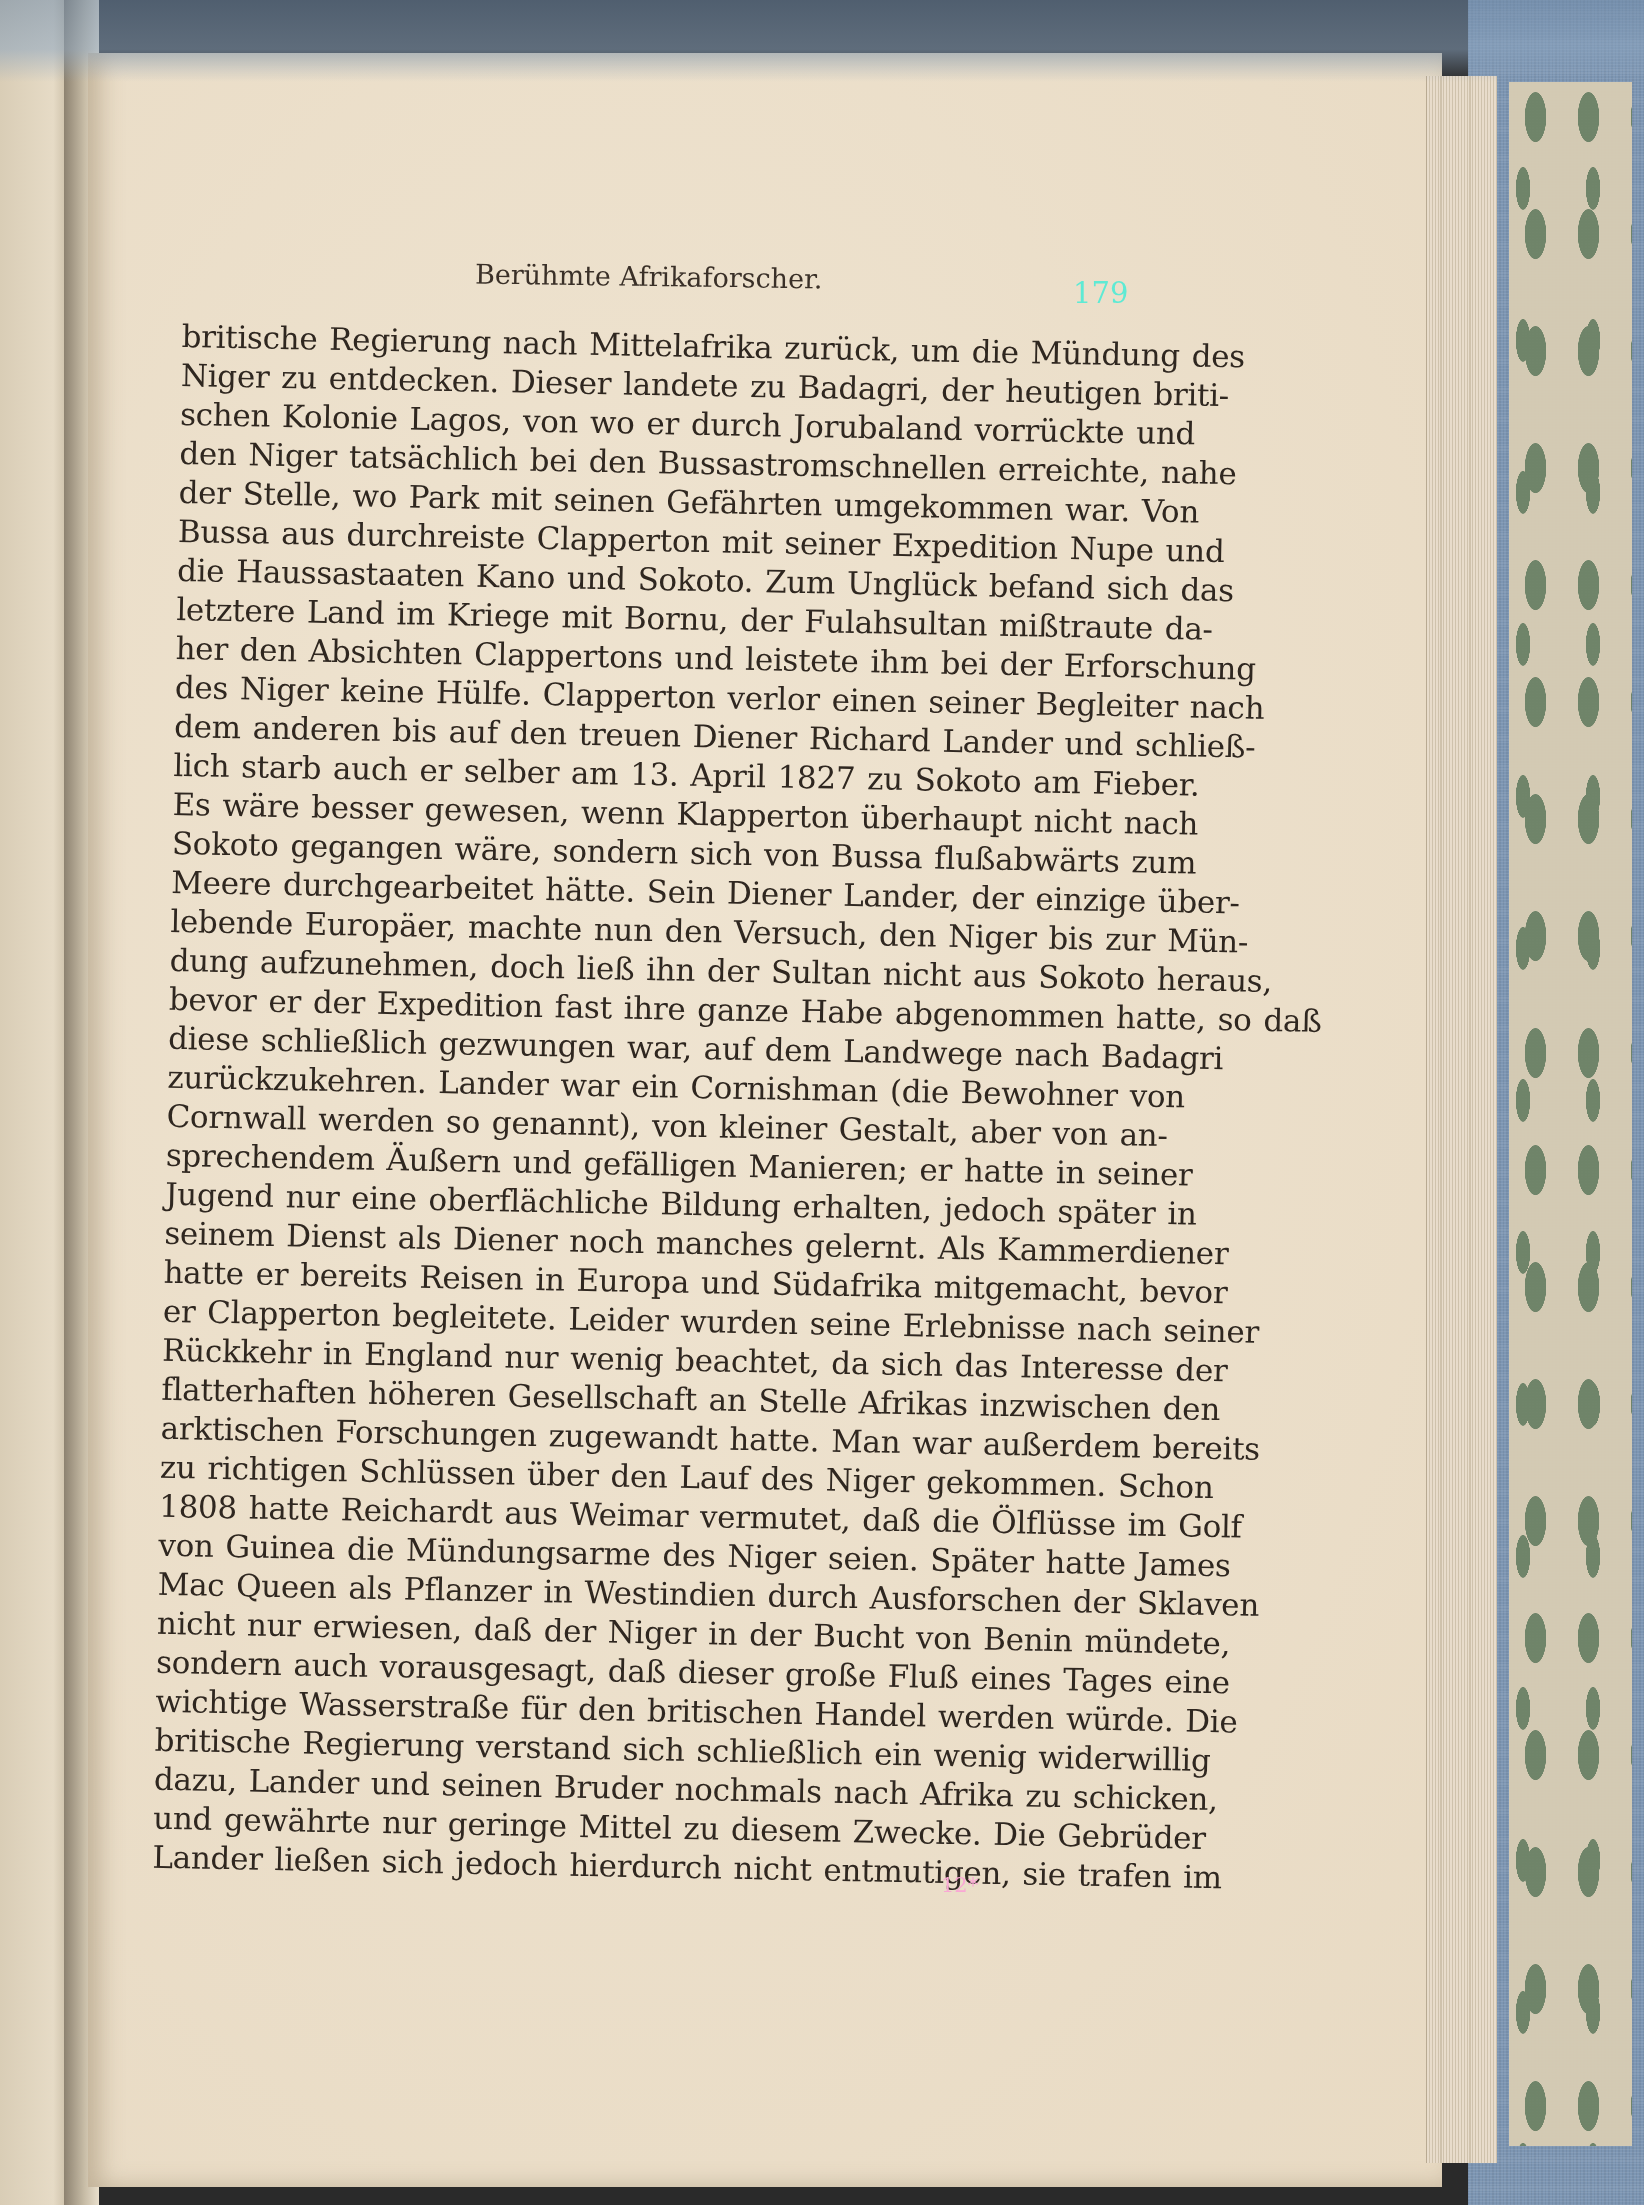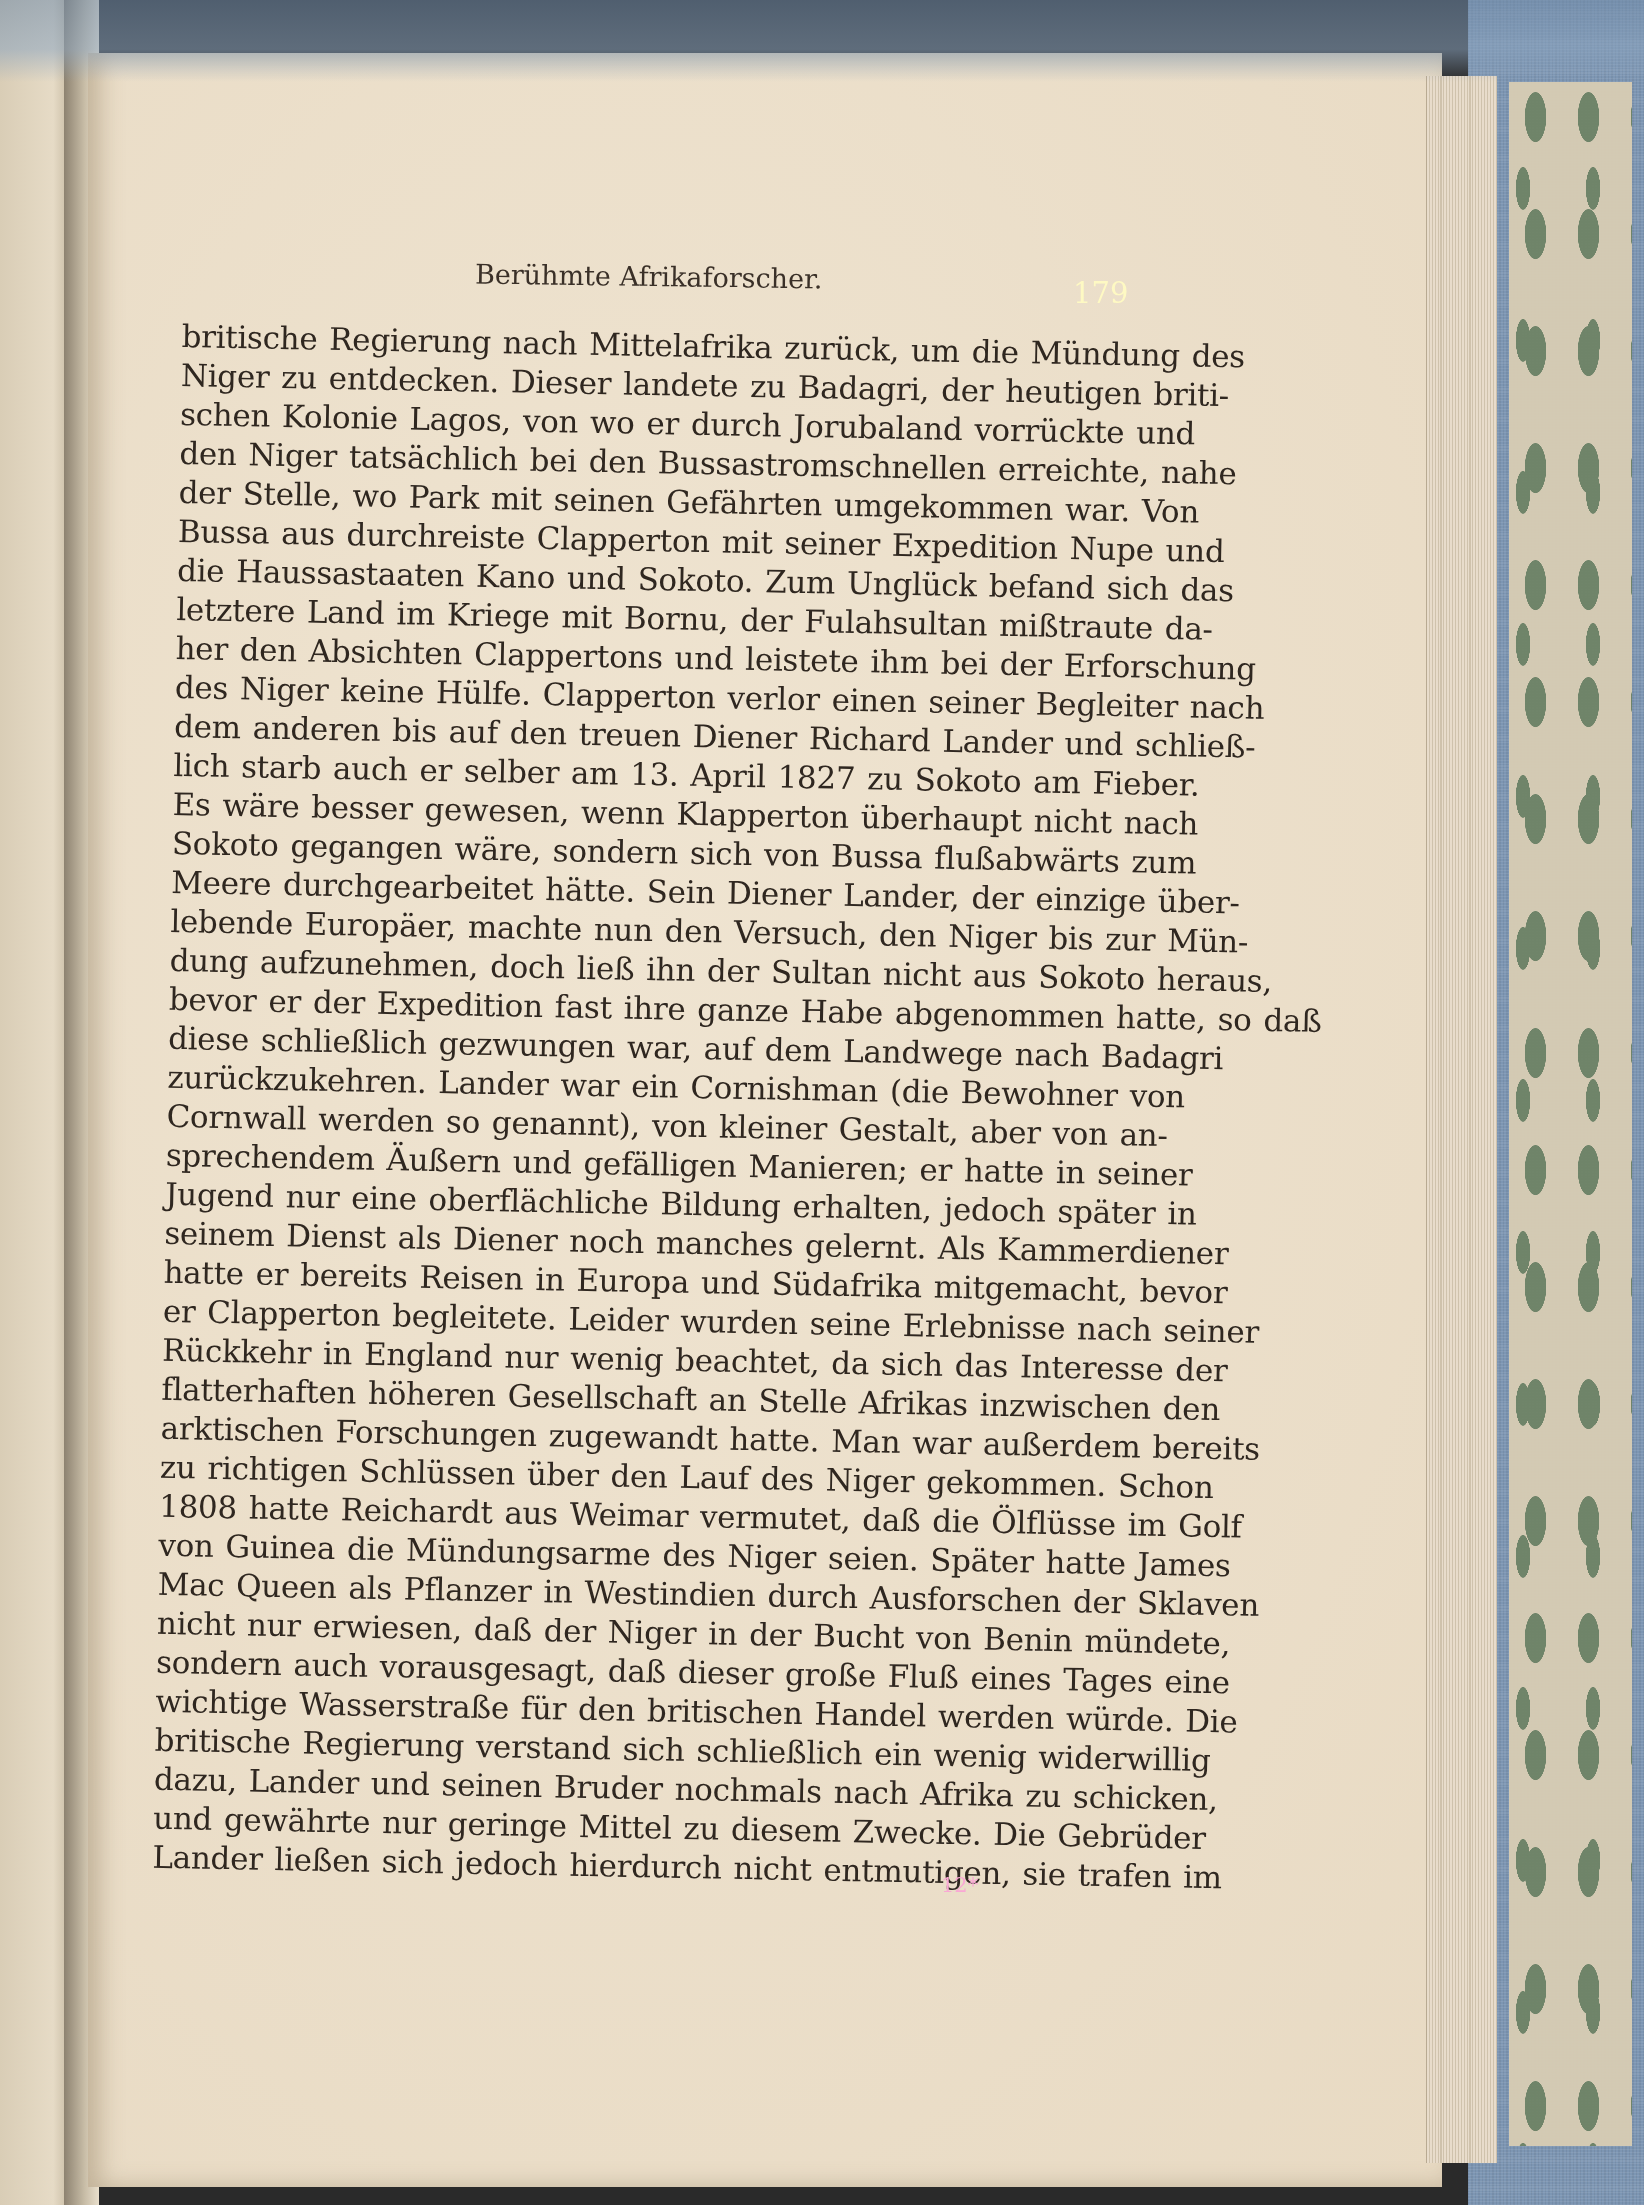--- a/index.html
+++ b/index.html
@@ -46,21 +46,21 @@
     position: absolute; left: 88px; top: 53px; width: 1354px; height: 2134px;
     background: #ecdfca;
     background-image: radial-gradient(ellipse at 40% 40%, #efe4d1 0%, #e8dac3 100%);
     box-shadow: inset 11.7px 0 23.5px rgba(120,100,70,0.35);
   }
   .running-head {
     position: absolute; left: 475px; top: 261px; font-size: 27px; color: #3a3028;
     transform: rotate(0.8deg);
   }
   .page-number {
-    position: absolute; left: 1073px; top: 276px; font-size: 29px; color: #fef9c3;
+    position: absolute; left: 1073px; top: 276px; font-size: 29px; color: #5eead4;
   }
   .body-text {
     position: absolute; left: 182px; top: 317px; width: 938px;
     transform: rotate(1.1deg); transform-origin: left top;
   }
   .line {
     display: block; font-size: 31px; line-height: 39px; color: #2f2720;
     text-align: justify; text-align-last: justify; white-space: nowrap;
     letter-spacing: -0.3px; word-spacing: 2.3px;
   }

